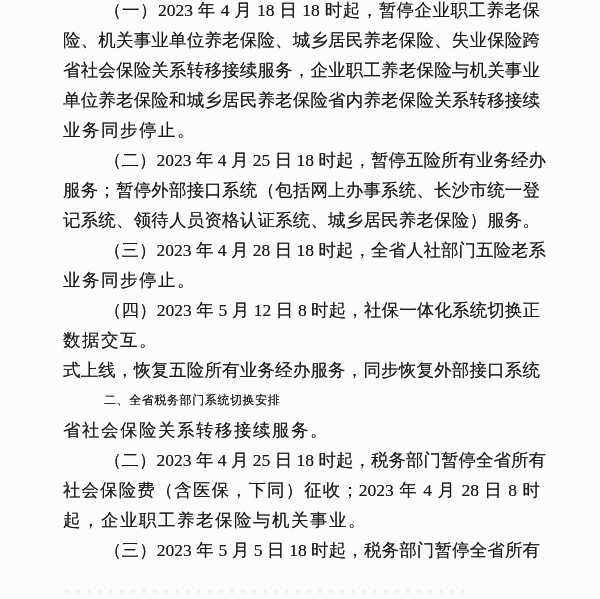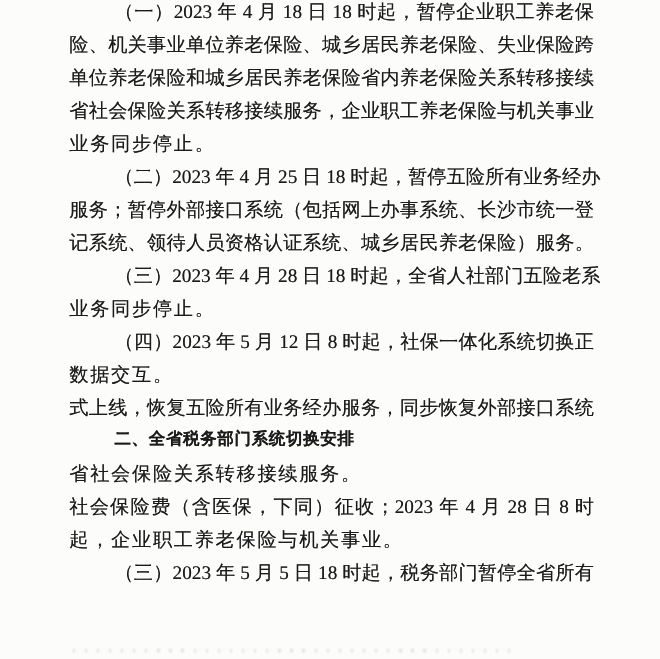--- a/index.html
+++ b/index.html
@@ -35,22 +35,22 @@
     padding-left: 41px;
   }
   .line.end {
     text-align-last: left;
     letter-spacing: 1.5px;
   }
   .line.heading {
     padding-left: 41px;
     text-align-last: left;
     font-family: "Liberation Sans", "DejaVu Sans", sans-serif;
-    font-weight: 700;
-    font-size: 15px;
+    font-weight: 400;
+    font-size: 12px;
     letter-spacing: 0.6px;
     text-shadow: 0 0 0.6px rgba(27,27,27,0.8);
   }
   .scan-artifact {
     position: absolute;
     left: 66px;
     top: 590px;
     width: 402px;
     height: 3px;
     background: repeating-linear-gradient(
@@ -61,31 +61,32 @@
     filter: blur(0.8px);
     opacity: 0.55;
   }
 </style>
 </head>
 <body>
 
 <div class="page">
   <div class="line indent">（一）2023 年 4 月 18 日 18 时起，暂停企业职工养老保</div>
   <div class="line">险、机关事业单位养老保险、城乡居民养老保险、失业保险跨</div>
+  <div class="line">省社会保险关系转移接续服务，企业职工养老保险与机关事业</div>
   <div class="line">单位养老保险和城乡居民养老保险省内养老保险关系转移接续</div>
-  <div class="line">省社会保险关系转移接续服务，企业职工养老保险与机关事业</div>
   <div class="line end">业务同步停止。</div>
   <div class="line indent">（二）2023 年 4 月 25 日 18 时起，暂停五险所有业务经办</div>
   <div class="line">服务；暂停外部接口系统（包括网上办事系统、长沙市统一登</div>
   <div class="line">记系统、领待人员资格认证系统、城乡居民养老保险）服务。</div>
   <div class="line indent">（三）2023 年 4 月 28 日 18 时起，全省人社部门五险老系</div>
   <div class="line end">业务同步停止。</div>
   <div class="line indent">（四）2023 年 5 月 12 日 8 时起，社保一体化系统切换正</div>
   <div class="line end">数据交互。</div>
   <div class="line">式上线，恢复五险所有业务经办服务，同步恢复外部接口系统</div>
   <div class="line heading">二、全省税务部门系统切换安排</div>
   <div class="line end">省社会保险关系转移接续服务。</div>
+  <div class="line indent">（二）2023 年 4 月 25 日 18 时起，税务部门暂停全省所有</div>
   <div class="line">社会保险费（含医保，下同）征收；2023 年 4 月 28 日 8 时</div>
   <div class="line end">起，企业职工养老保险与机关事业。</div>
   <div class="line indent">（三）2023 年 5 月 5 日 18 时起，税务部门暂停全省所有</div>
 </div>
 
 <div class="scan-artifact"></div>
 
 </body></html>

